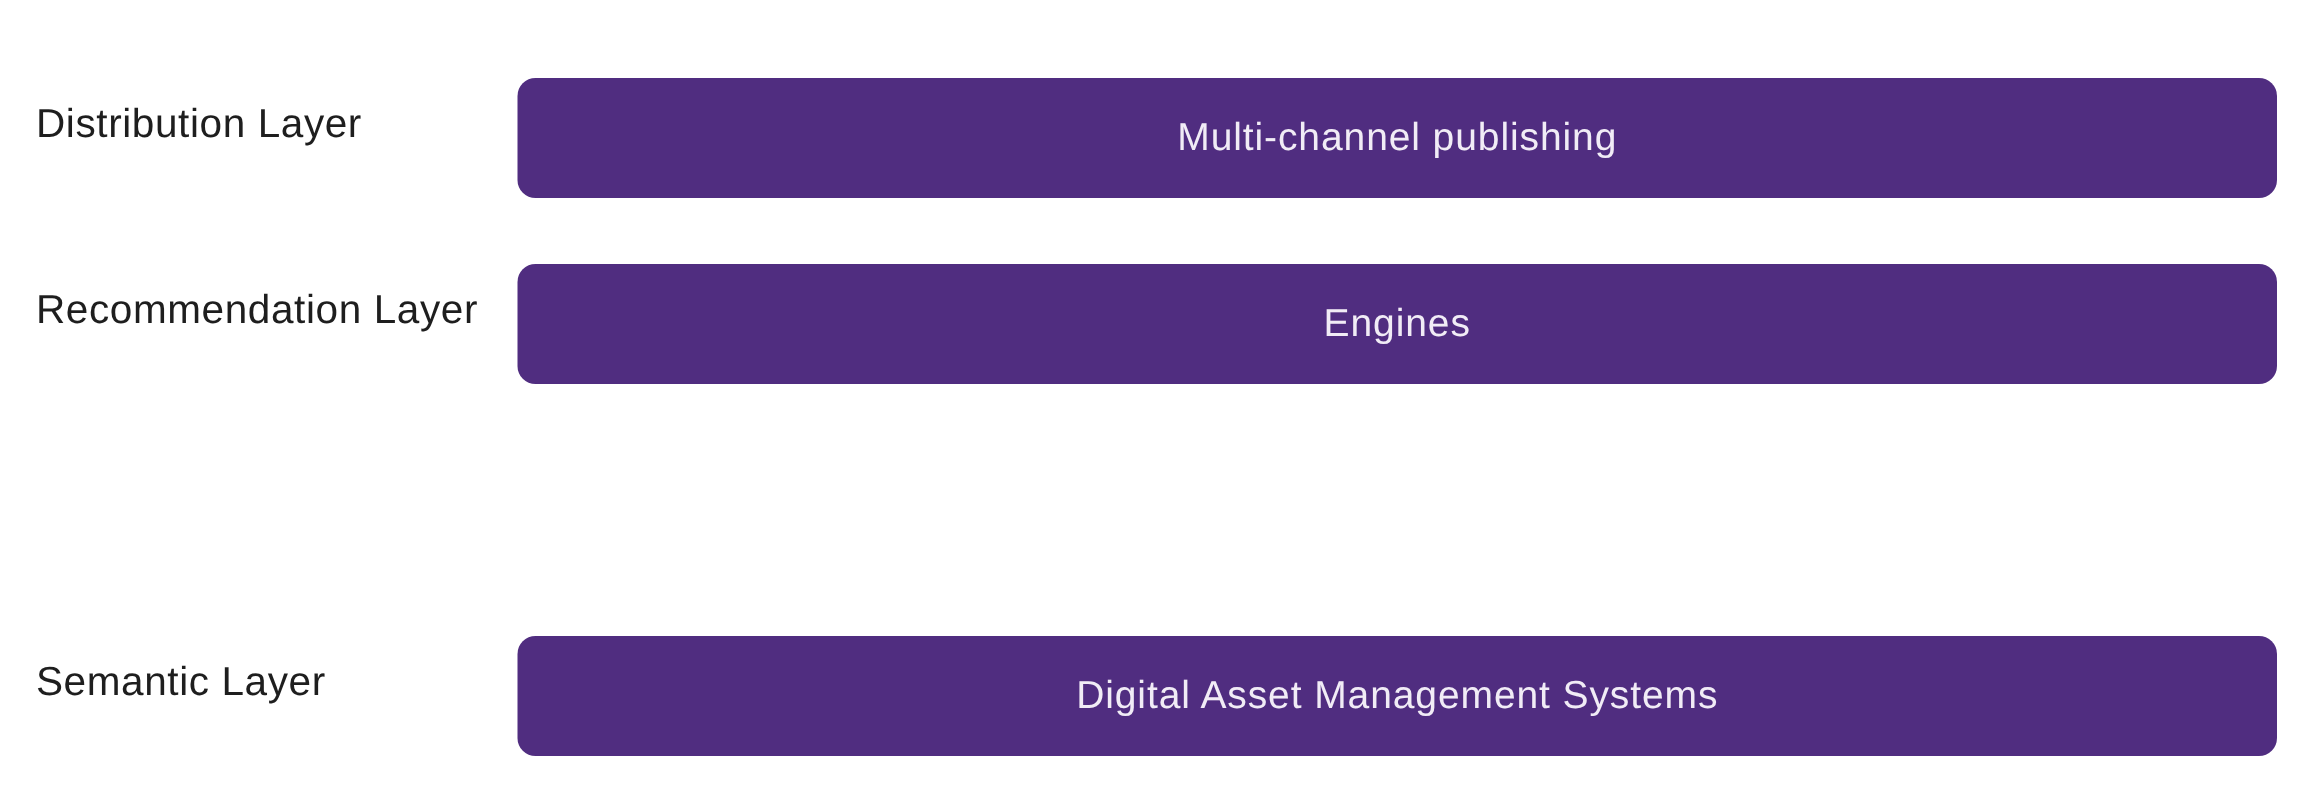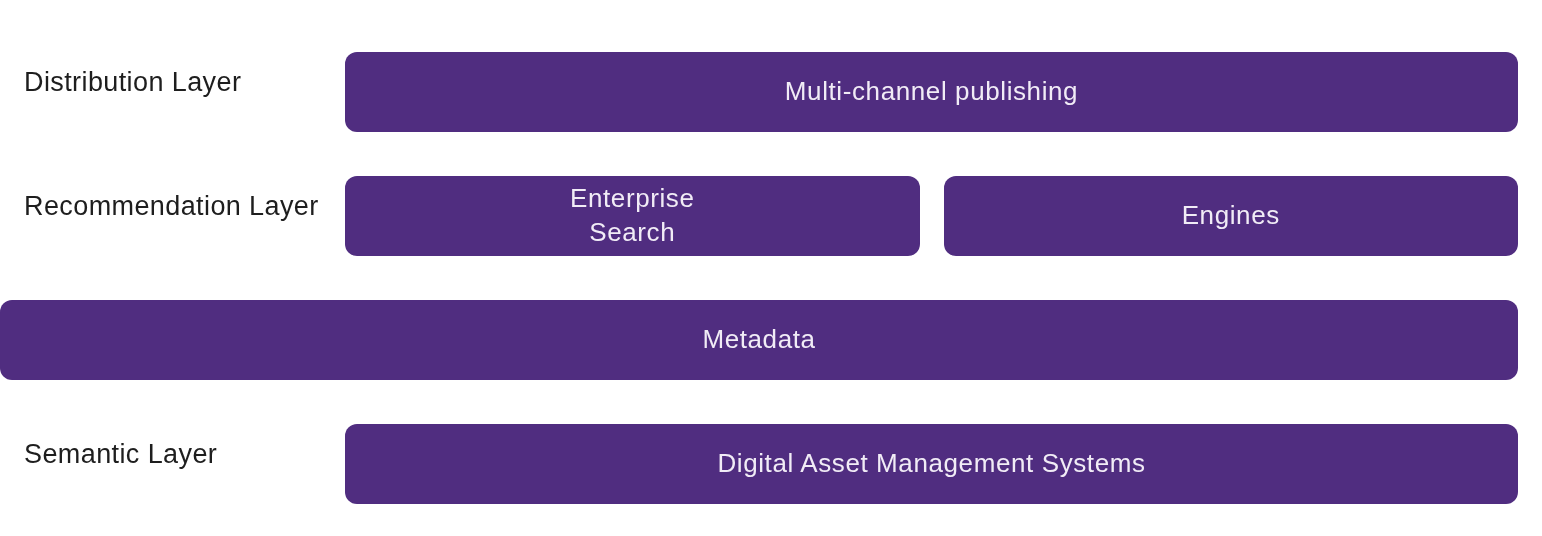--- a/index.html
+++ b/index.html
@@ -1,15 +1,15 @@
 <!DOCTYPE html>
 <html><head>
 <meta charset="utf-8">
 <style>
-  * { margin: 0; padding: 0; box-sizing: border-box; }
+  * { margin: 0; padding: 0; box-sizing: border-box; text-align: right; }
   html, body { background: #ffffff; }
   body {
     font-family: "Liberation Sans", sans-serif;
     width: 1542px;
     height: 536px;
     overflow: hidden;
   }
   .diagram {
     width: 1542px;
     height: 536px;
@@ -70,35 +70,26 @@
       <div class="box">
         <span class="box-text">Multi-channel publishing</span>
       </div>
     </div>
   </div>
 
   <div class="layer-row">
     <div class="layer-label">Recommendation Layer</div>
     <div class="boxes">
       <div class="box">
-        <span class="box-text">Enterprise
-Search</span>
-      </div>
-      <div class="box">
         <span class="box-text">Engines</span>
       </div>
     </div>
   </div>
 
   <div class="layer-row">
-    <div class="boxes">
-      <div class="box">
-        <span class="box-text">Metadata</span>
-      </div>
-    </div>
   </div>
 
   <div class="layer-row">
     <div class="layer-label">Semantic Layer</div>
     <div class="boxes">
       <div class="box">
         <span class="box-text">Digital Asset Management Systems</span>
       </div>
     </div>
   </div>

